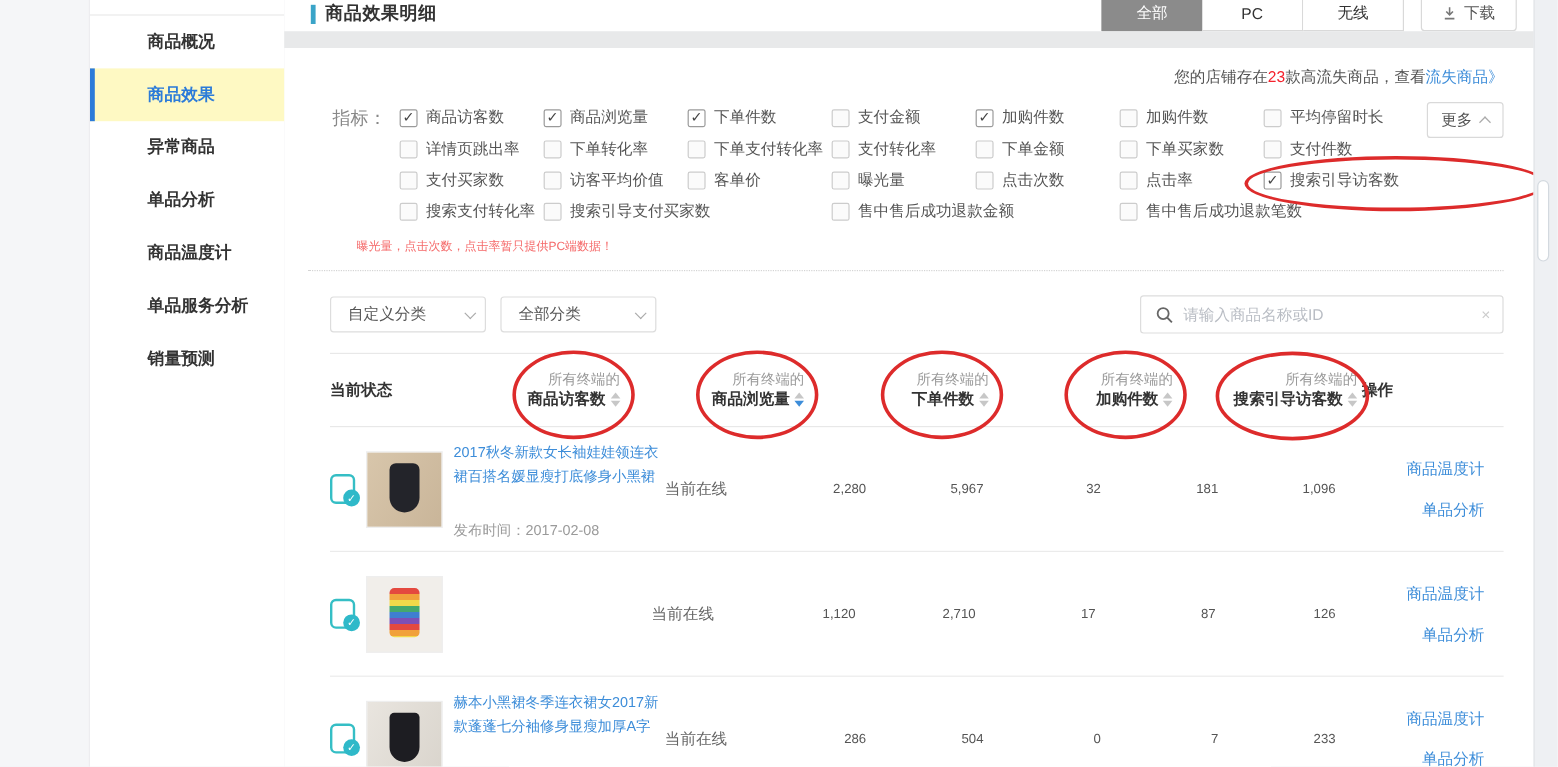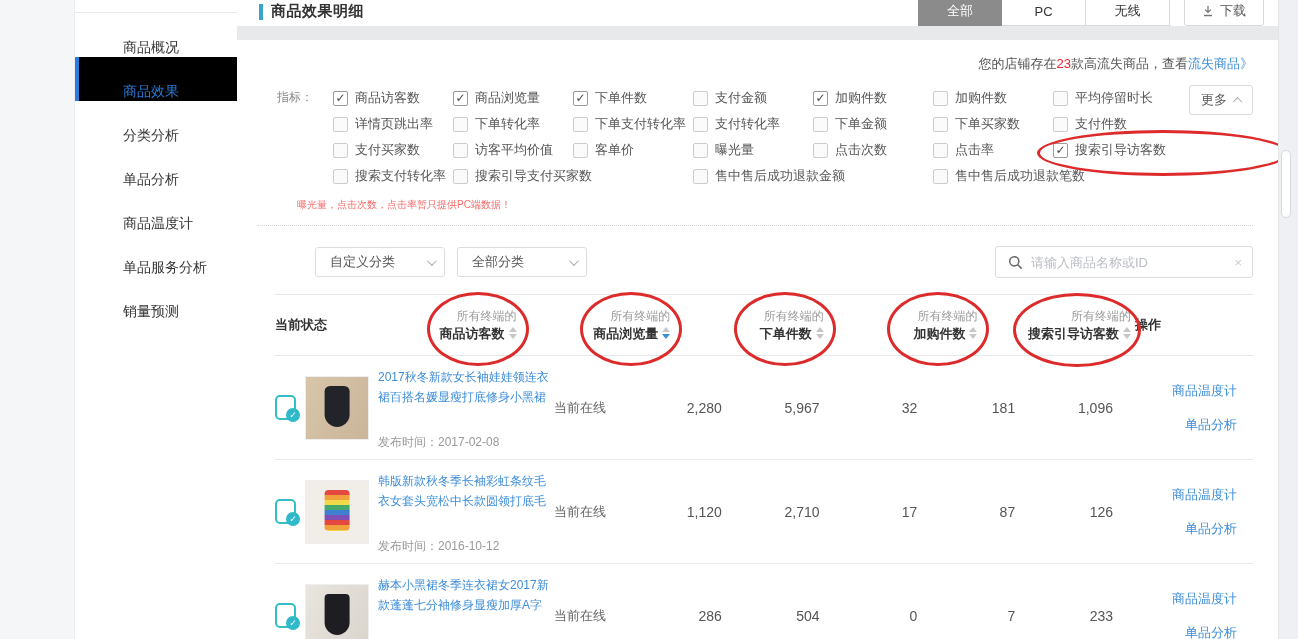--- a/index.html
+++ b/index.html
@@ -4,22 +4,22 @@
 <style>
   * { margin:0; padding:0; box-sizing:border-box; }
   html,body { width:1298px; height:639px; overflow:hidden; }
   body { font-family:"Liberation Sans","DejaVu Sans",sans-serif; background:#eef0f3; color:#333; position:relative; }
   .stage { position:absolute; inset:0; display:flex; }
 
   
   .left-gutter { width:75px; background:#f5f6f8; border-right:1px solid #ededf0; }
   .sidebar { width:162px; background:#fff; }
   .sidebar-topline { height:13px; border-bottom:1px solid #e9e9e9; }
-  .side-item { position:relative; height:44px; display:flex; align-items:flex-end; padding-left:48px; font-size:14px; color:#333; cursor:pointer; }
-  .side-item.active { background:#000000; color:#2b7bd9; }
+  .side-item { position:relative; height:44px; display:flex; align-items:center; padding-left:48px; font-size:14px; color:#333; cursor:pointer;font-weight:bold; }
+  .side-item.active { background:#fef9c3; color:#2b7bd9; }
   .side-item.active::before { content:""; position:absolute; left:0; top:0; bottom:0; width:4px; background:#2b7bd9; }
 
   
   .mainwrap { width:1041px; display:flex; flex-direction:column; background:#eef0f3; }
   .topbar { height:26px; background:#fff; overflow:hidden; position:relative; }
   .topbar-inner { display:flex; justify-content:space-between; align-items:flex-start; padding:0 14px 0 22px; margin-top:-4px; }
   .page-title { display:flex; align-items:center; gap:8px; margin-top:6px; }
   .title-mark { width:4px; height:16px; background:#3aa4c8; }
   .page-title h1 { font-size:15px; font-weight:bold; color:#333; letter-spacing:.5px; }
   .topbar-right { display:flex; gap:14px; }
@@ -30,37 +30,37 @@
   .dl-btn { min-width:80px; height:30px; background:#fff; border:1px solid #d9d9d9; border-radius:3px; font-size:13px; color:#555; display:flex; align-items:center; justify-content:center; gap:6px; cursor:pointer; }
   .band { height:14px; background:#e8e9ea; }
 
   .panel { flex:1; background:#fff; position:relative; overflow:hidden; }
   .notice { padding:15px 25px 0 0; text-align:right; font-size:13px; color:#555; }
   .notice .red { color:#f5222d; }
   .notice .link { color:#3d8dd9; cursor:pointer; }
 
   
   .metrics { position:relative; margin:12px 25px 0 20px; padding-left:20px; }
-  .metrics-label { position:absolute; left:20px; top:4px; font-size:12px; color:#888; }
+  .metrics-label { position:absolute; left:20px; top:4px; font-size:15px; color:#888; }
   .cb-grid { margin-left:56px; display:grid; grid-template-columns:repeat(6,120px) auto; grid-auto-rows:26px; align-items:center; }
   .cb-item { display:flex; align-items:center; gap:7px; font-size:13px; color:#555; position:relative; cursor:pointer; white-space:nowrap; }
   .cb-box { width:15px; height:15px; border:1px solid #ccc; background:#fbfbfb; border-radius:2px; flex:0 0 15px; display:flex; align-items:center; justify-content:center; font-size:12px; color:transparent; }
   .cb-item.checked .cb-box { background:#fff; border-color:#9a9a9a; color:#444; font-weight:bold; }
   .more-btn { position:absolute; right:0; top:0; width:64px; height:30px; border:1px solid #d9d9d9; border-radius:3px; background:#fff; font-size:13px; color:#555; display:flex; align-items:center; justify-content:center; gap:7px; cursor:pointer; }
   .chev { width:7px; height:7px; border-right:1px solid #aaa; border-bottom:1px solid #aaa; }
   .chev.up { transform:rotate(-135deg) translate(-1px,-1px); }
   .chev.down { transform:rotate(45deg) translateY(-2px); }
   .metrics-note { margin:9px 0 0 20px; font-size:10px; color:#f56a6a; }
   .dotted { margin:13px 25px 0 20px; border-top:1px dotted #d4d4d4; }
 
   
   .filters { margin:20px 25px 0 38px; display:flex; align-items:center; }
-  .dropdown { width:130px; height:30px; border:1px solid #ddd; border-radius:3px; display:flex; align-items:center; justify-content:space-between; padding:0 10px 0 14px; font-size:13px; color:#555; cursor:pointer; background:#fff;margin-left:40px; }
+  .dropdown { width:130px; height:30px; border:1px solid #ddd; border-radius:3px; display:flex; align-items:center; justify-content:space-between; padding:0 10px 0 14px; font-size:13px; color:#555; cursor:pointer; background:#fff; }
   .dropdown + .dropdown { margin-left:12px; }
-  .searchbox { margin-left:auto; width:258px; height:32px; border:1px solid #ddd; border-radius:3px; display:flex; align-items:center; padding:0 10px 0 12px; gap:8px; background:#fff; }
+  .searchbox { margin-left:auto; width:303px; height:32px; border:1px solid #ddd; border-radius:3px; display:flex; align-items:center; padding:0 10px 0 12px; gap:8px; background:#fff; }
   .searchbox input { border:none; outline:none; flex:1; font-size:13px; color:#333; font-family:inherit; background:transparent; }
   .searchbox input::placeholder { color:#b9bdc4; }
   .clear-x { color:#ccc; font-size:13px; cursor:pointer; }
 
   
   .table { margin:16px 25px 0 38px; }
   .trow { display:flex; align-items:center; }
   .thead { border-top:1px solid #e8e8e8; border-bottom:1px solid #e8e8e8; height:62px; }
   .col-name { flex:0 0 268px; }
   .col-status { flex:0 0 92px; font-size:13px; color:#666; }
@@ -83,21 +83,21 @@
   .pimg .sil { position:absolute; left:50%; top:16%; transform:translateX(-50%); width:40%; height:66%; }
   .pimg1 { background:linear-gradient(120deg,#d8c6ab,#c9b599); }
   .pimg1 .sil { background:#23242a; border-radius:6px 6px 14px 14px; }
   .pimg3 { background:linear-gradient(120deg,#e9e5df,#d9d4cc); }
   .pimg3 .sil { background:#1d1d22; border-radius:5px 5px 16px 16px; }
   .pimg2 { background:#f1eeea; }
   .pimg2 .sil { background:repeating-linear-gradient(180deg,#e4493f 0 5px,#f1a13b 5px 10px,#f2d94a 10px 15px,#45a86d 15px 20px,#3f7fd0 20px 25px,#7e4fb5 25px 30px); border-radius:4px; }
   .prod-text { display:flex; flex-direction:column; height:86px; padding-top:2px; width:176px; }
   .prod-title { font-size:12px; line-height:20px; color:#3d8dd9; cursor:pointer; }
   .prod-date { margin-top:auto; font-size:12px; color:#9a9a9a; }
-  .cell-num { font-size:14px; color:#555; padding-right:22px; }
+  .cell-num { font-size:11px; color:#555; padding-right:22px; }
   .ops { display:flex; flex-direction:column; gap:16px; align-items:flex-end; }
   .op-link { font-size:13px; color:#3d8dd9; cursor:pointer; }
 
   
   .ellipse { position:absolute; border:3px solid #dd2b2b; border-radius:50%; pointer-events:none; }
   .e-cb { left:-16px; top:-11px; width:calc(100% + 52px); height:46px; }
   .e-th { right:-8px; top:-16px; width:102px; height:74px; }
   .e-th-wide { right:-6px; top:-15px; width:128px; height:74px; }
 
   
@@ -113,21 +113,21 @@
 
   <aside class="sidebar">
     <div class="sidebar-topline"></div>
     <div class="side-item">
         <span>商品概况</span>
       </div>
     <div class="side-item active">
         <span>商品效果</span>
       </div>
     <div class="side-item">
-        <span>分类分析</span>
+        <span>异常商品</span>
       </div>
     <div class="side-item">
         <span>单品分析</span>
       </div>
     <div class="side-item">
         <span>商品温度计</span>
       </div>
     <div class="side-item">
         <span>单品服务分析</span>
       </div>
@@ -371,24 +371,20 @@
 
         <div class="trow tbody-row">
           <div class="col-name">
             <div class="prod">
               <span class="phone-ico">
                   <span class="phone-badge">✓</span>
                 </span>
               <div class="pimg pimg2">
                   <div class="sil"></div>
                 </div>
-              <div class="prod-text">
-                <span class="prod-title">韩版新款秋冬季长袖彩虹条纹毛衣女套头宽松中长款圆领打底毛</span>
-                <span class="prod-date">发布时间：2016-10-12</span>
-              </div>
             </div>
           </div>
           <div class="col-status">当前在线</div>
           <div class="col-num cell-num">1,120</div>
           <div class="col-num cell-num">2,710</div>
           <div class="col-num cell-num">17</div>
           <div class="col-num cell-num">87</div>
           <div class="col-num cell-num">126</div>
           <div class="col-ops">
               <div class="ops">

